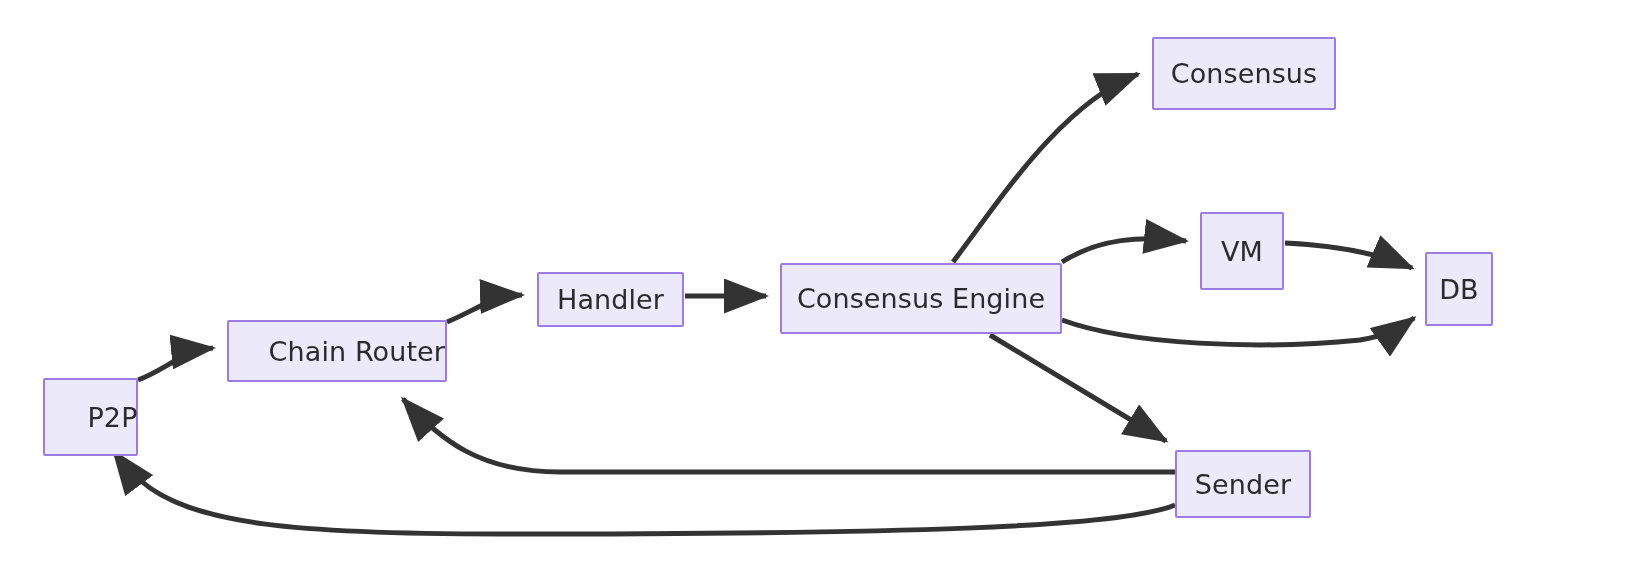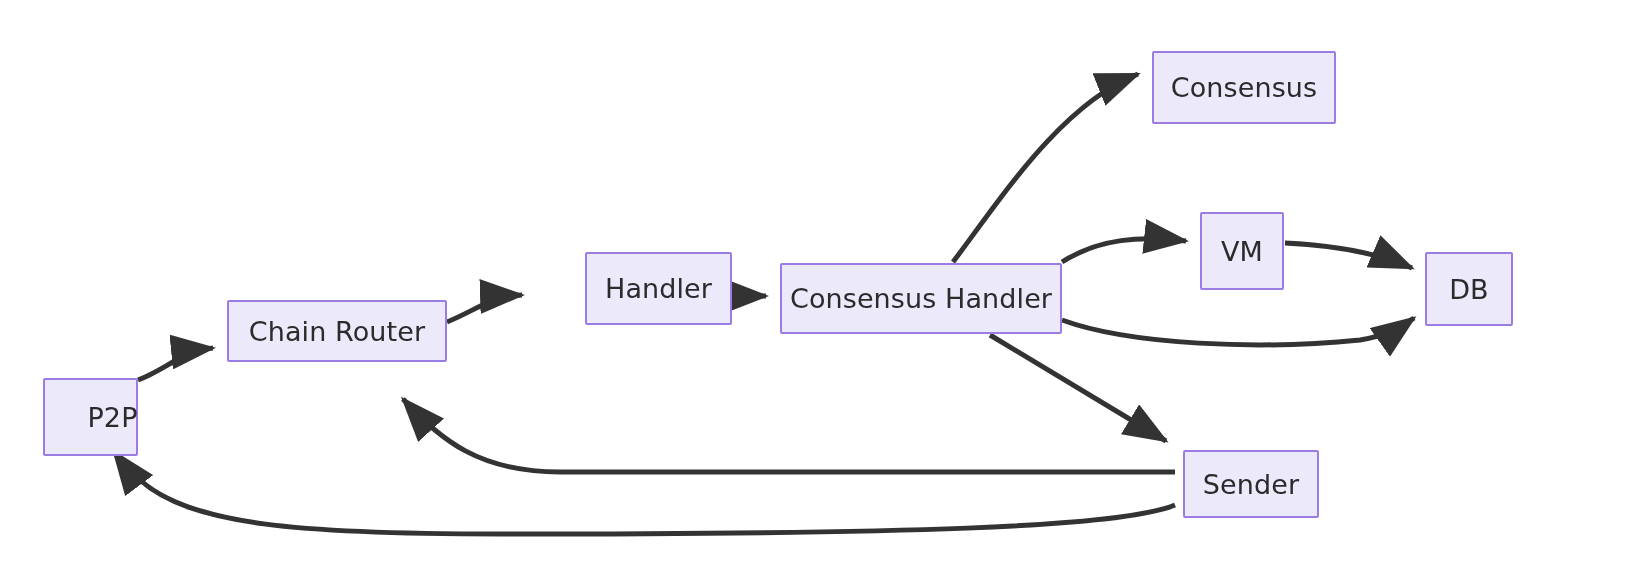--- a/index.html
+++ b/index.html
@@ -38,27 +38,27 @@
     line-height: 1;
     letter-spacing: 0.1px;
     white-space: nowrap;
     z-index: 2;
   }
   .node-label {
     pointer-events: none;
   }
   
   #node-p2p      { left: 43px;   top: 378px; width: 95px;  height: 78px; padding-left: 44px; }
-  #node-router   { left: 227px;  top: 300px; width: 220px; height: 62px; }
-  #node-handler  { left: 537px;  top: 252px; width: 147px; height: 73px; margin-left: 48px; }
+  #node-router   { left: 227px;  top: 320px; width: 220px; height: 62px; justify-content: flex-end; }
+  #node-handler  { left: 537px;  top: 272px; width: 147px; height: 55px; }
   #node-engine   { left: 780px;  top: 263px; width: 282px; height: 71px; }
-  #node-consensus{ left: 1152px; top: 37px;  width: 184px; height: 73px; margin-top: 14px; }
+  #node-consensus{ left: 1152px; top: 37px;  width: 184px; height: 73px; }
   #node-vm       { left: 1200px; top: 212px; width: 84px;  height: 78px; }
-  #node-db       { left: 1425px; top: 252px; width: 88px;  height: 74px; }
-  #node-sender   { left: 1175px; top: 450px; width: 136px; height: 68px; margin-left: 8px; }
+  #node-db       { left: 1425px; top: 252px; width: 68px;  height: 74px; }
+  #node-sender   { left: 1175px; top: 450px; width: 136px; height: 68px; }
 </style>
 </head>
 <body>
 
 <div id="canvas">
 
   <svg id="edge-layer" viewBox="0 0 1634 586" xmlns="http://www.w3.org/2000/svg">
     <defs>
       <marker id="arrowhead" markerWidth="9" markerHeight="7" refX="8.4" refY="3.5" orient="auto" markerUnits="strokeWidth">
         <polygon points="0 0, 9 3.5, 0 7" fill="#333333"></polygon>
@@ -92,21 +92,21 @@
 
   <div class="node" id="node-router">
     <span class="node-label">Chain Router</span>
   </div>
 
   <div class="node" id="node-handler">
     <span class="node-label">Handler</span>
   </div>
 
   <div class="node" id="node-engine">
-    <span class="node-label">Consensus Handler</span>
+    <span class="node-label">Consensus Engine</span>
   </div>
 
   <div class="node" id="node-consensus">
     <span class="node-label">Consensus</span>
   </div>
 
   <div class="node" id="node-vm">
     <span class="node-label">VM</span>
   </div>
 

